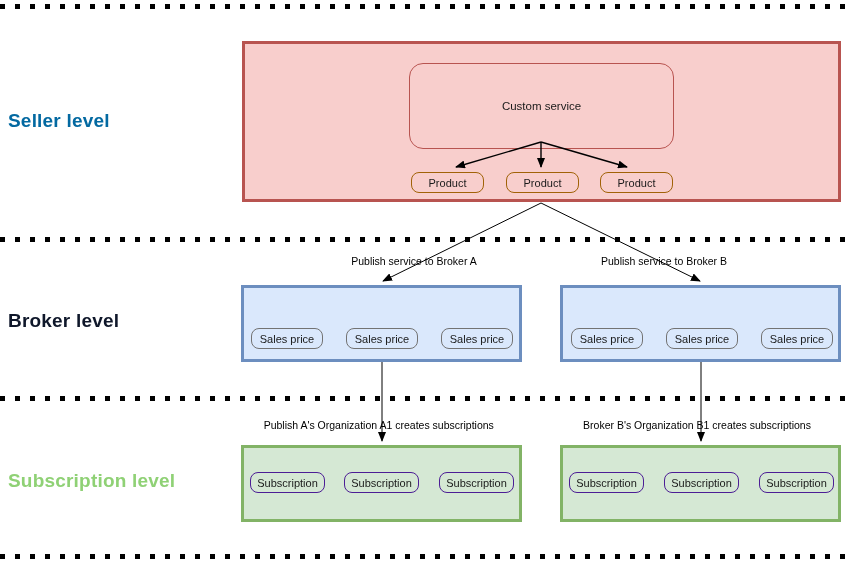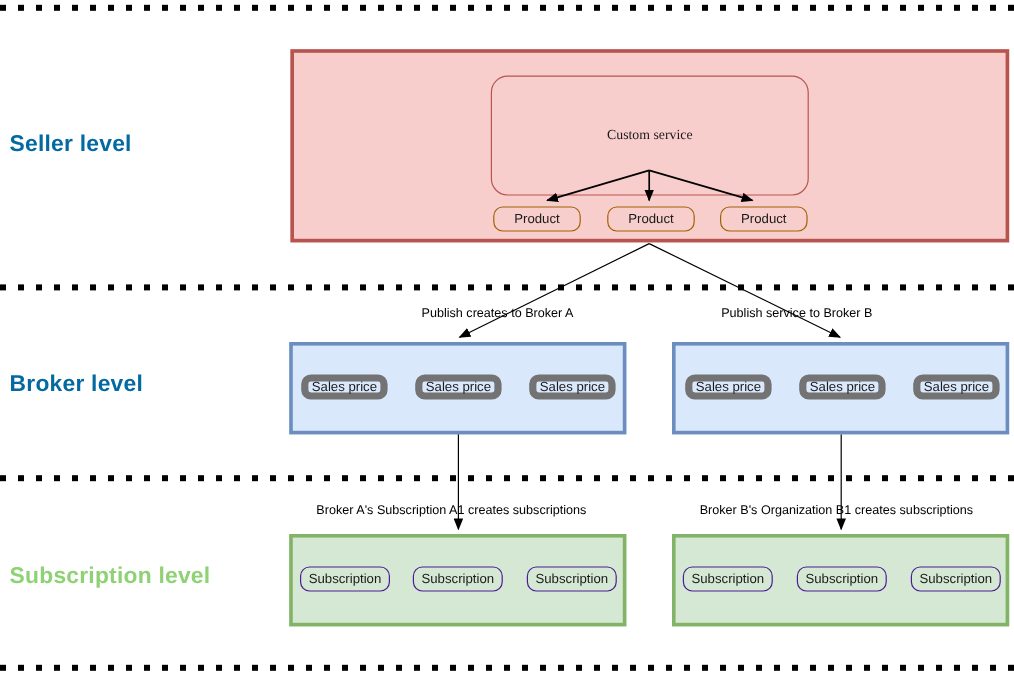--- a/index.html
+++ b/index.html
@@ -78,22 +78,23 @@
     border: 1px solid #b85450;
     background: transparent;
     border-radius: 14px;
     font-size: 11.5px;
   }
   .node.product {
     border: 1px solid #a16207;
     background: transparent;
   }
   .node.price {
-    border: 6px solid #737373;
-    background: transparent;
+    border: 1px solid #737373;
+    background: transparent;
+    margin-top: 16px;
   }
   .node.subscription {
     border: 1px solid #4c1d95;
     background: transparent;
   }
 
   
   .edge-label {
     position: absolute;
     font-size: 10.5px;
@@ -117,44 +118,44 @@
 <body>
 
 <div id="diagram-root">
 
   <div class="divider" style="top:4px;"></div>
   <div class="divider" style="top:237px;"></div>
   <div class="divider" style="top:396px;"></div>
   <div class="divider" style="top:554px;"></div>
 
   <div class="level-label" style="left:8px; top:110px; color:#0369a1;">Seller level</div>
-  <div class="level-label" style="left:8px; top:310px; color:#0369a1;">Broker level</div>
+  <div class="level-label" style="left:8px; top:310px; color:#0f172a;">Broker level</div>
   <div class="level-label" style="left:8px; top:470px; color:#8fd175;">Subscription level</div>
 
   <div class="band seller" style="left:242px; top:41px; width:599px; height:161px;">
   </div>
 
-  <div class="node service" style="left:409px; top:63px; width:265px; height:100px;font-family:Liberation Serif, serif;">
+  <div class="node service" style="left:409px; top:63px; width:265px; height:86px;">
     <span>Custom service</span>
   </div>
 
   <div class="node product" style="left:411px; top:172px; width:73px; height:21px;">
     <span>Product</span>
   </div>
   <div class="node product" style="left:506px; top:172px; width:73px; height:21px;">
     <span>Product</span>
   </div>
   <div class="node product" style="left:600px; top:172px; width:73px; height:21px;">
     <span>Product</span>
   </div>
 
   <div class="band broker" style="left:241px; top:285px; width:281px; height:77px;"></div>
   <div class="band broker" style="left:560px; top:285px; width:281px; height:77px;"></div>
 
-  <div class="edge-label" style="left: 349.258px; top: 255px;">Publish creates to Broker A</div>
+  <div class="edge-label" style="left: 349.258px; top: 255px;">Publish service to Broker A</div>
   <div class="edge-label" style="left: 598.969px; top: 255px;">Publish service to Broker B</div>
 
   <div class="node price" style="left:251px; top:312px; width:72px; height:21px;">
     <span>Sales price</span>
   </div>
   <div class="node price" style="left:346px; top:312px; width:72px; height:21px;">
     <span>Sales price</span>
   </div>
   <div class="node price" style="left:441px; top:312px; width:72px; height:21px;">
     <span>Sales price</span>
@@ -166,21 +167,21 @@
   <div class="node price" style="left:666px; top:312px; width:72px; height:21px;">
     <span>Sales price</span>
   </div>
   <div class="node price" style="left:761px; top:312px; width:72px; height:21px;">
     <span>Sales price</span>
   </div>
 
   <div class="band org" style="left:241px; top:445px; width:281px; height:77px;"></div>
   <div class="band org" style="left:560px; top:445px; width:281px; height:77px;"></div>
 
-  <div class="edge-label" style="left: 261.648px; top: 419px;">Broker A's Subscription A1 creates subscriptions</div>
+  <div class="edge-label" style="left: 261.648px; top: 419px;">Publish A's Organization A1 creates subscriptions</div>
   <div class="edge-label" style="left: 581.07px; top: 419px;">Broker B's Organization B1 creates subscriptions</div>
 
   <div class="node subscription" style="left:250px; top:472px; width:75px; height:21px;">
     <span>Subscription</span>
   </div>
   <div class="node subscription" style="left:344px; top:472px; width:75px; height:21px;">
     <span>Subscription</span>
   </div>
   <div class="node subscription" style="left:439px; top:472px; width:75px; height:21px;">
     <span>Subscription</span>

